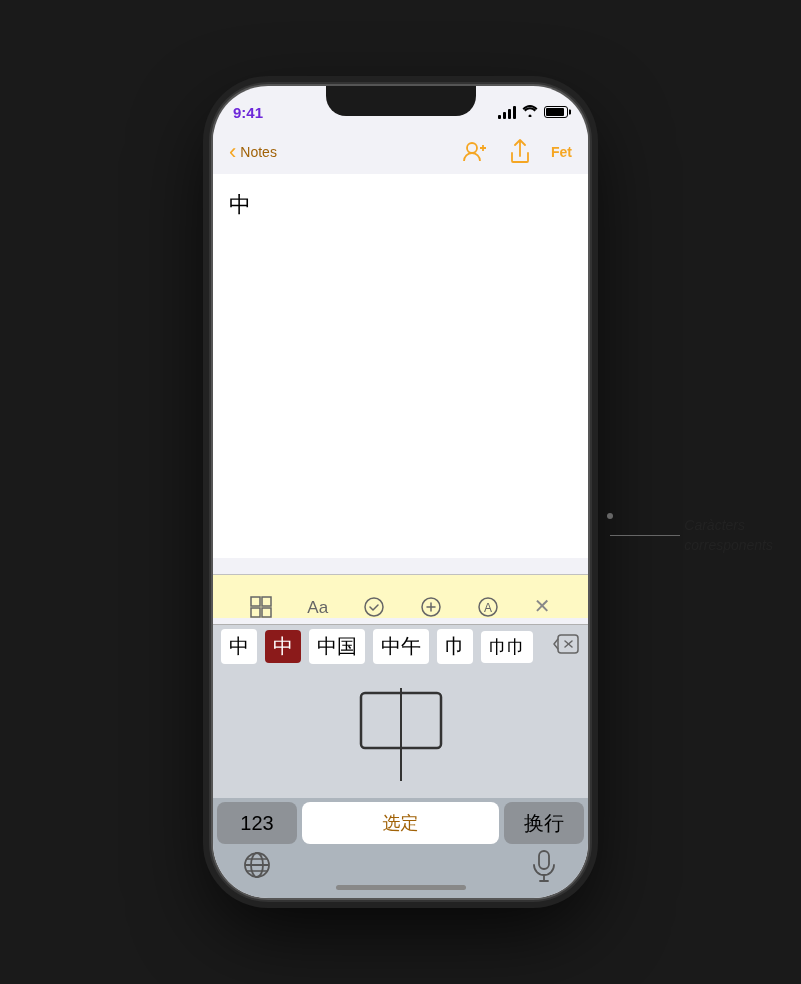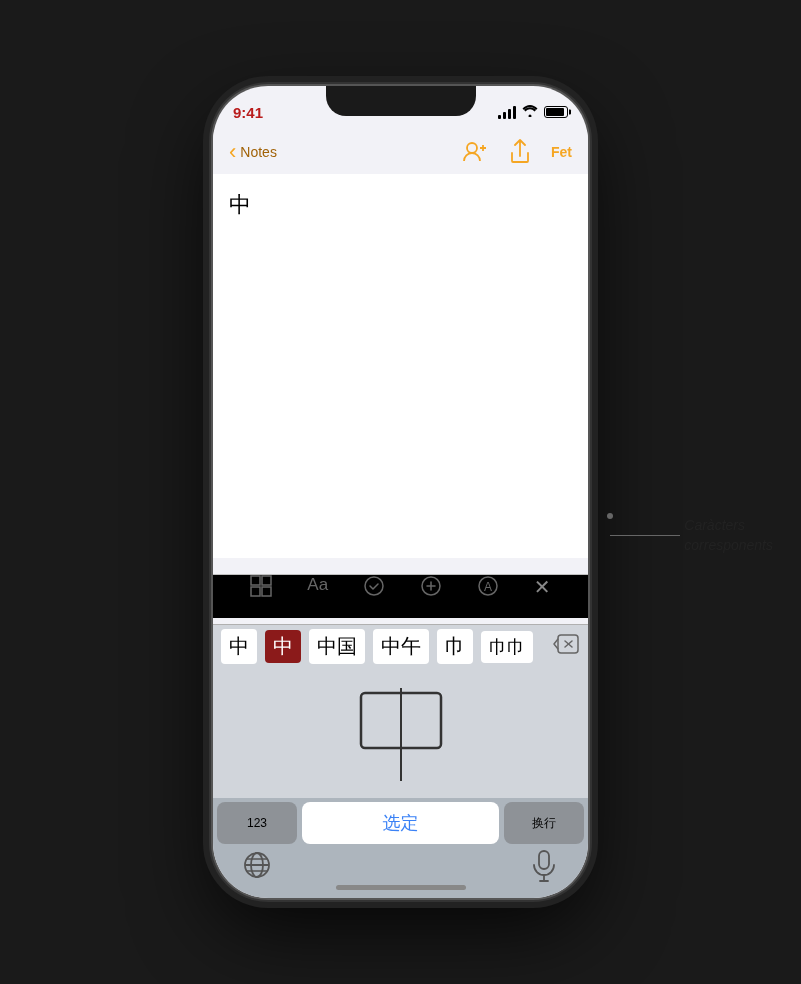--- a/index.html
+++ b/index.html
@@ -50,21 +50,21 @@
       display: flex;
       align-items: center;
       justify-content: space-between;
       padding: 0 20px;
       z-index: 50;
     }
 
     .status-time {
       font-size: 15px;
       font-weight: 600;
-      color: #b91c1c;
+      color: #6d28d9;
       padding-top: 8px;
     }
 
     .status-icons {
       display: flex;
       align-items: center;
       gap: 6px;
       padding-top: 8px;
     }
 
@@ -179,23 +179,23 @@
       color: #000;
     }
 
     
     .toolbar {
       position: absolute;
       bottom: 280px;
       left: 0;
       right: 0;
       height: 44px;
-      background: #000000;
-      display: flex;
-      align-items: flex-start;
+      background: #fef9c3;
+      display: flex;
+      align-items: flex-end;
       justify-content: space-around;
       padding: 0 20px;
       border-top: 1px solid #c0c0c0;
     }
 
     .toolbar-icon {
       color: #666;
       font-size: 20px;
       display: flex;
       align-items: center;
@@ -273,28 +273,28 @@
       gap: 5px;
     }
 
     .kb-btn {
       height: 42px;
       border-radius: 8px;
       display: flex;
       align-items: center;
       justify-content: center;
       font-size: 16px;
-      color: #3b82f6;
+      color: #a16207;
     }
 
     .kb-btn-side {
       background: #8e9297;
       flex: 0 0 80px;
       color: #000;
-      font-size: 12px;
+      font-size: 20px;
       font-weight: 400;
     }
 
     .kb-btn-middle {
       background: #fff;
       flex: 1;
       font-size: 18px;
     }
 
     

